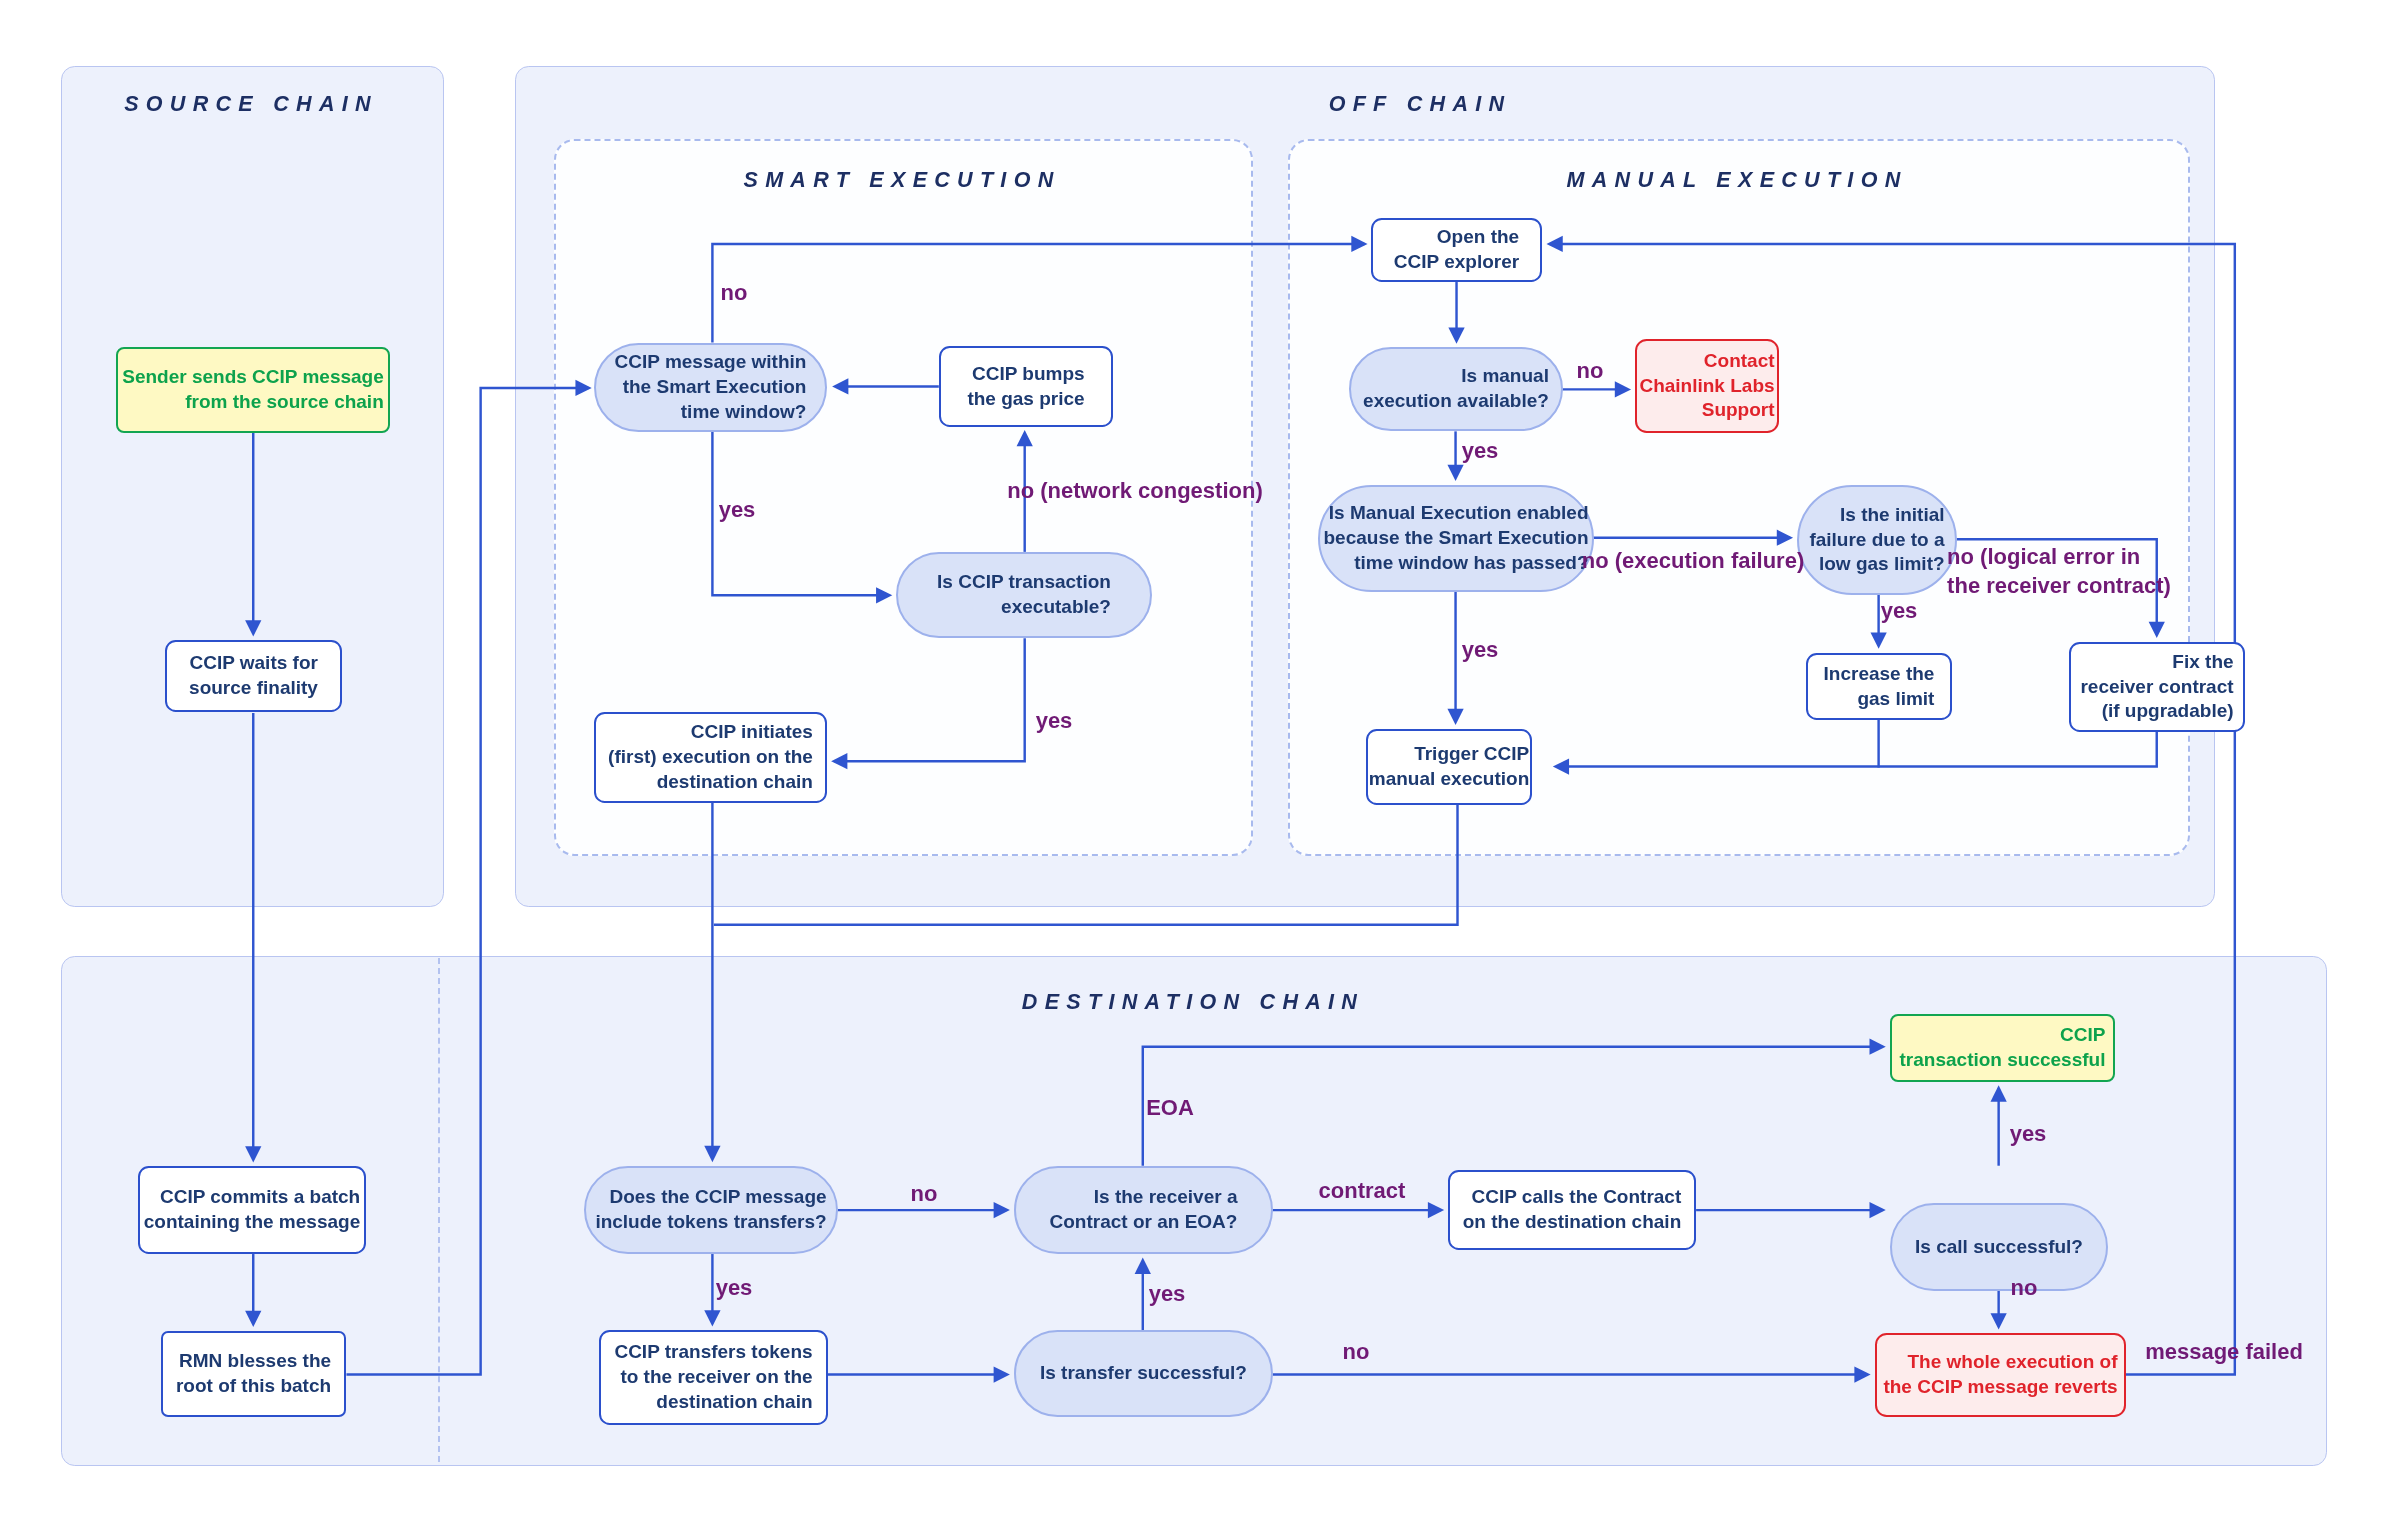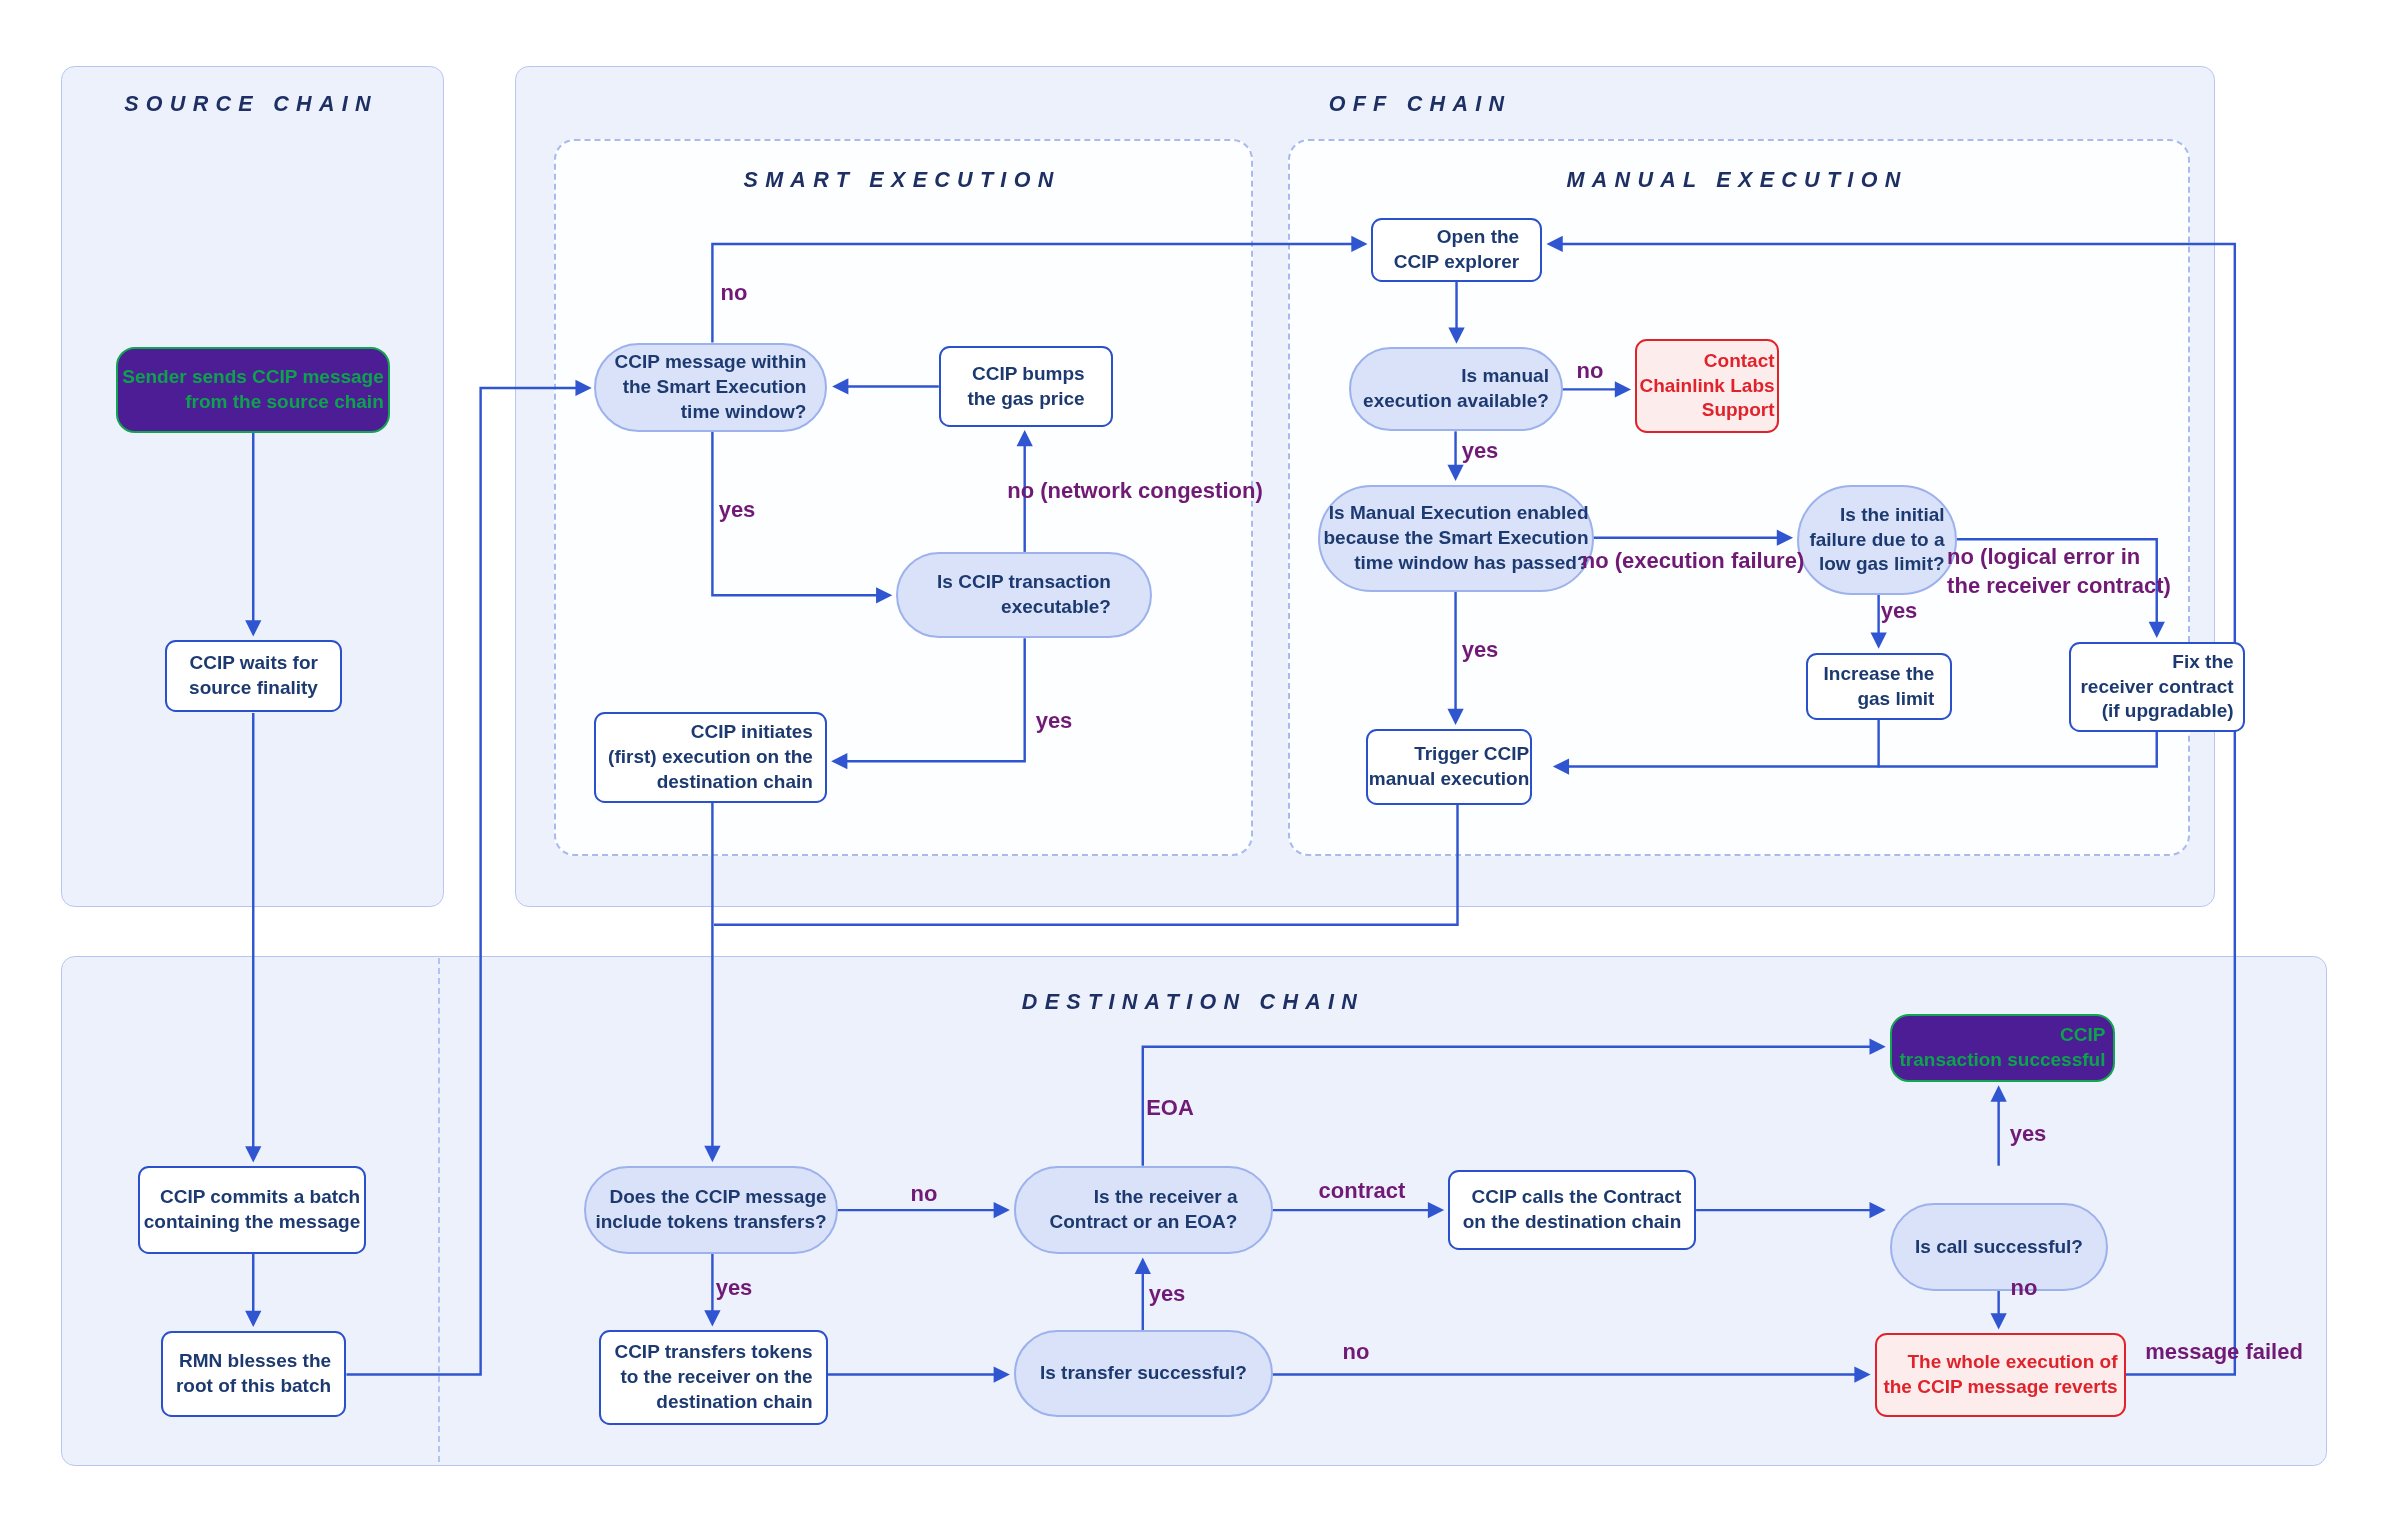--- a/index.html
+++ b/index.html
@@ -8,21 +8,21 @@
   .panel{position:absolute;background:#edf1fc;border:1.5px solid #b9c5f1;border-radius:13.7px;}
   .subpanel{position:absolute;background:#fdfeff;border:2px dashed #a8baee;border-radius:20.5px;}
   .divider{position:absolute;border-left:2px dashed #b3c2f0;}
   .ptitle{position:absolute;transform:translateX(-50%);color:#1d2f63;font-weight:bold;
           font-size:21.5px;letter-spacing:7.3px;white-space:nowrap;font-style:italic;}
   .node{position:absolute;display:flex;align-items:center;justify-content:center;
         text-align:right;font-weight:bold;font-size:19px;line-height:1.3;
         color:#1d3a70;white-space:pre-line;box-sizing:border-box;}
   .proc{background:#ffffff;border:2.4px solid #2b50cc;border-radius:10.7px;}
   .pill{background:#d9e2f8;border:2.4px solid #9db1ec;border-radius:488px;}
-  .ok{background:#4c1d95;border:2.4px solid #12a551;border-radius:19px;color:#0da24c;}
+  .ok{background:#fef9c3;border:2.4px solid #12a551;border-radius:8px;color:#0da24c;}
   .err{background:#fdecec;border:2.4px solid #e0232b;border-radius:11.7px;color:#e0232b;}
   .elabel{position:absolute;transform:translate(-50%,-50%);color:#701a75;font-weight:bold;
           font-size:22px;line-height:1.3;white-space:pre-line;text-align:center;}
   .elabel.left{text-align:left;}
   svg.wires{position:absolute;left:0;top:0;width:2389px;height:1539px;}
   svg.wires polyline{fill:none;stroke:#2f55d0;stroke-width:5px;}
 </style>
 </head>
 <body>
 
@@ -79,21 +79,21 @@
     <polyline points="4096,2570 4096,2718" marker-end="url(#arr)"></polyline>
     <polyline points="4356,2817 4580,2817 4580,500 3176,500" marker-end="url(#arr)"></polyline>
   </svg>
 
   <div class="node ok" style="left:116px;top:347px;width:274px;height:86px;">Sender sends CCIP message
 from the source chain</div>
   <div class="node proc" style="left:165px;top:640px;width:177px;height:72px;">CCIP waits for
 source finality</div>
   <div class="node proc" style="left:138px;top:1166px;width:228px;height:88px;">CCIP commits a batch
 containing the message</div>
-  <div class="node proc" style="left:161px;top:1331px;width:185px;height:86px;">RMN blesses the
+  <div class="node proc" style="left:161px;top:1331px;width:185px;height:86px;border-radius:7px;">RMN blesses the
 root of this batch</div>
 
   <div class="node pill" style="left:594px;top:343px;width:233px;height:89px;">CCIP message within
 the Smart Execution
 time window?</div>
   <div class="node proc" style="left:939px;top:346px;width:174px;height:81px;">CCIP bumps
 the gas price</div>
   <div class="node pill" style="left:896px;top:552px;width:256px;height:86px;">Is CCIP transaction
 executable?</div>
   <div class="node proc" style="left:594px;top:712px;width:233px;height:91px;">CCIP initiates

